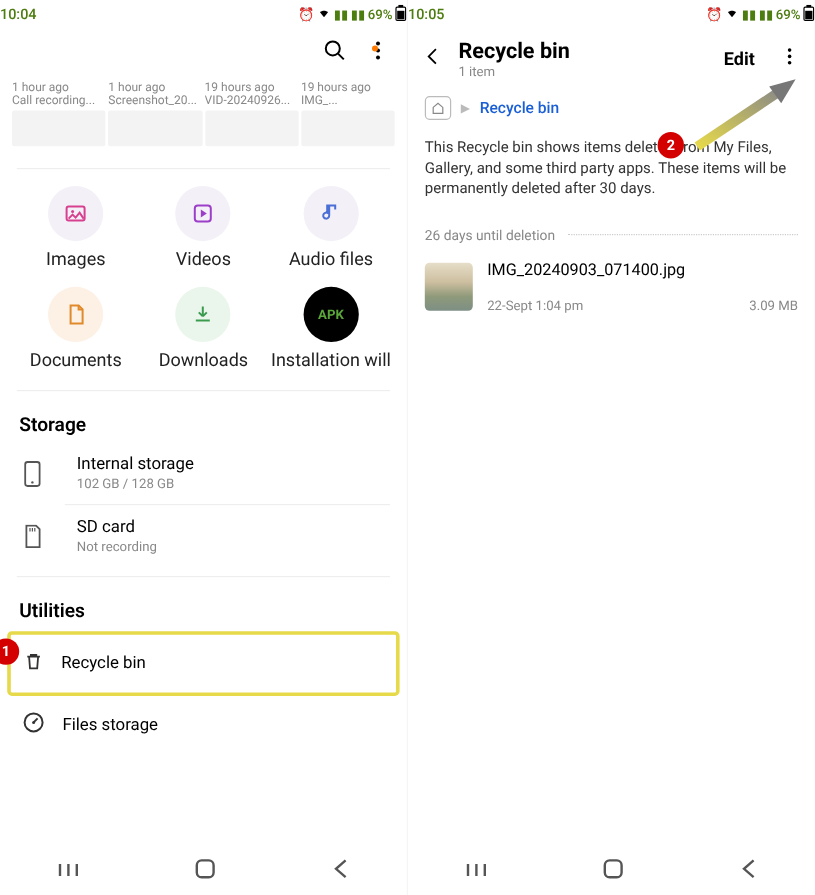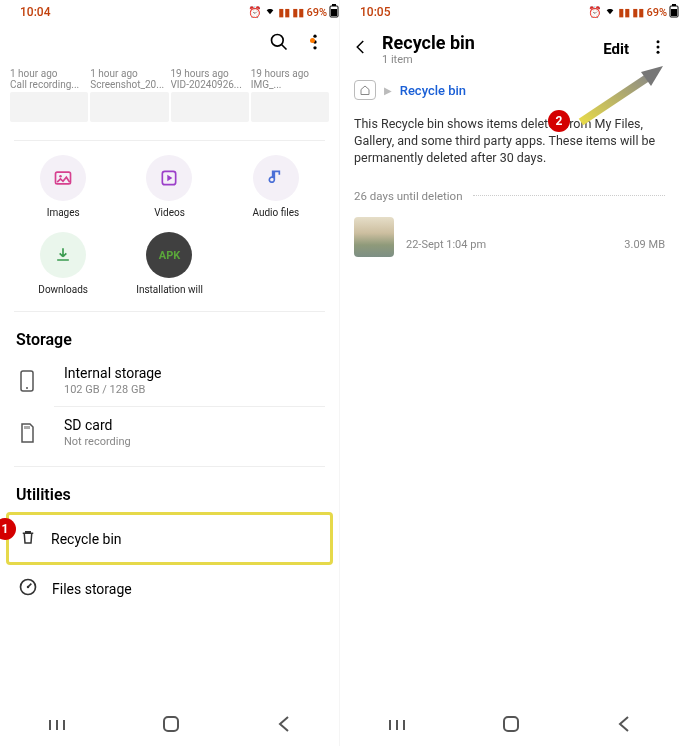--- a/index.html
+++ b/index.html
@@ -21,22 +21,21 @@
   }
   .phone + .phone { margin-left: 1px; }
   .status-bar {
     height: 24px;
     display: flex;
     align-items: center;
     justify-content: space-between;
     padding: 0 0;
     font-size: 12px;
     font-weight: 500;
-    color: #c2410c;
-    margin-left: 20px;
+    color: #4d7c0f;
   }
   .status-right { display: flex; align-items: center; gap: 2px; }
   .status-right span { font-size: 11px; }
   .topbar {
     height: 40px;
     display: flex;
     align-items: center;
     justify-content: flex-end;
     padding: 0 14px;
     gap: 16px;
@@ -85,21 +84,21 @@
     flex-direction: column;
     align-items: center;
     gap: 6px;
   }
   .cat-circle {
     width: 46px; height: 46px;
     border-radius: 50%;
     background: #f4f0f7;
     display: flex; align-items: center; justify-content: center;
   }
-  .cat-label { font-size: 10px; color: #222; }
+  .cat-label { font-size: 15px; color: #222; }
   .storage-list { padding: 0 14px; }
   .storage-item {
     display: flex;
     align-items: center;
     gap: 26px;
     padding: 10px 2px;
   }
   .storage-item .ico {
     width: 22px; display:flex; justify-content:center;
   }
@@ -295,29 +294,38 @@
     </div>
     <div class="cat-item">
       <div class="cat-circle">
         <svg width="20" height="20" viewBox="0 0 24 24">
             <path d="M10 4v10a3 3 0 11-2-2.8V4h8v4" fill="none" stroke="#4a6fd6" stroke-width="2"></path>
           </svg>
       </div>
       <span class="cat-label">Audio files</span>
     </div>
     <div class="cat-item">
+      <div class="cat-circle" style="background:#fdf1e6">
+        <svg width="20" height="20" viewBox="0 0 24 24">
+            <path d="M7 3h8l4 4v14H7z" fill="none" stroke="#e08a2a" stroke-width="2"></path>
+            <path d="M15 3v4h4" fill="none" stroke="#e08a2a" stroke-width="2"></path>
+          </svg>
+      </div>
+      <span class="cat-label">Documents</span>
+    </div>
+    <div class="cat-item">
       <div class="cat-circle" style="background:#eaf6ec">
         <svg width="20" height="20" viewBox="0 0 24 24">
             <path d="M12 4v10m0 0l-4-4m4 4l4-4M5 18h14" fill="none" stroke="#3a9b4f" stroke-width="2"></path>
           </svg>
       </div>
       <span class="cat-label">Downloads</span>
     </div>
     <div class="cat-item">
-      <div class="cat-circle" style="background:#404040">
+      <div class="cat-circle" style="background:#000000">
         <span style="font-size:11px;font-weight:700;color:#5aa63a">APK</span>
       </div>
       <span class="cat-label">Installation will</span>
     </div>
   </div>
 
   <div class="divider"></div>
 
   <div class="section-title">Storage</div>
   <div class="storage-list">
@@ -452,20 +460,21 @@
   <div class="rb-desc">This Recycle bin shows items deleted from My Files, Gallery, and some third party apps. These items will be permanently deleted after 30 days.</div>
 
   <div class="del-header">
     <span>26 days until deletion</span>
     <span class="dots"></span>
   </div>
 
   <div class="file-row">
     <div class="file-thumb"></div>
     <div class="file-info">
+      <div class="file-name">IMG_20240903_071400.jpg</div>
       <div class="file-meta">
         <span>22-Sept 1:04 pm</span>
         <span>3.09 MB</span>
       </div>
     </div>
   </div>
 
   <svg class="arrow-annot" viewBox="0 0 100 70">
     <defs>
       <linearGradient id="g1" x1="0" y1="1" x2="1" y2="0">

